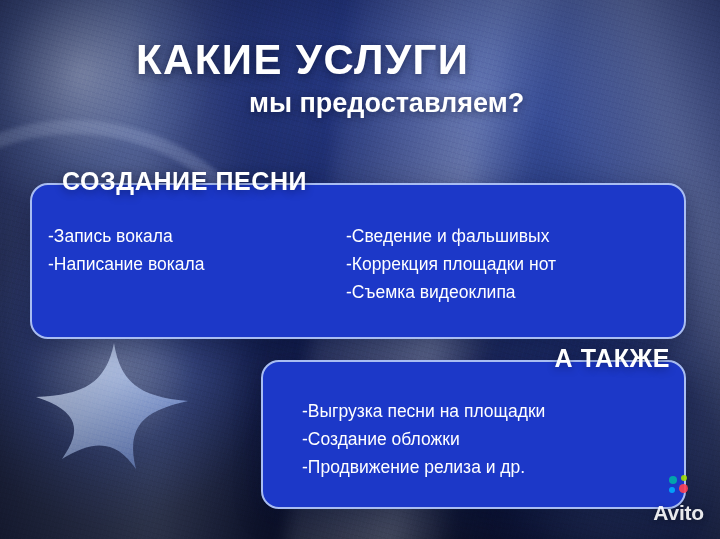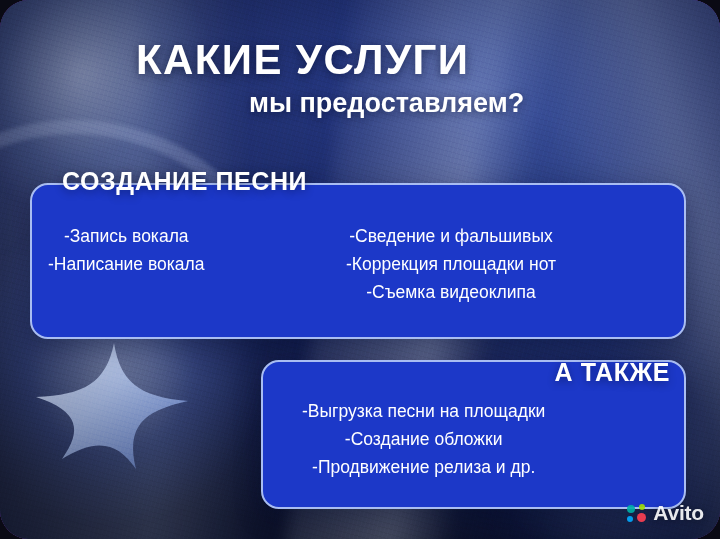--- a/index.html
+++ b/index.html
@@ -7,21 +7,20 @@
     padding: 0;
     background: #0a0a14;
   }
   #poster {
     position: relative;
     width: 720px;
     height: 539px;
     overflow: hidden;
     font-family: "Liberation Sans", sans-serif;
     background: #d946ef;
-    border-radius: 29px;
   }
 
   
   .bg-base {
     position: absolute;
     inset: 0;
     background:
       radial-gradient(120% 90% at 68% 10%, #2a3f8f 0%, #1b2a6b 32%, #101a4a 62%, #080d26 100%),
       linear-gradient(115deg, #0b1133 0%, #16236a 38%, #1d2f86 58%, #0c1335 100%);
   }
@@ -171,21 +170,21 @@
     white-space: nowrap;
     text-shadow: 0 2px 8px rgba(4,10,36,0.45);
   }
   .card-title-top {
     left: 52px;
     top: 167px;
     padding: 0 10px;
   }
   .card-title-bottom {
     right: 40px;
-    top: 358px;
+    top: 344px;
     padding: 0 10px;
   }
   
   .card-title::before {
     content: "";
     position: absolute;
     left: 0; right: 0;
     top: 50%;
     height: 9px;
     transform: translateY(-50%);
@@ -197,31 +196,32 @@
   .bullets {
     position: absolute;
     color: #ffffff;
     font-size: 17.5px;
     line-height: 26px;
     white-space: nowrap;
   }
   .bullets-col1 { left: 48px;  top: 222px; }
   .bullets-col2 { left: 346px; top: 222px; }
   .bullets-bottom { left: 302px; top: 397px; }
-  .bullets div { padding: 1px 0; text-align: center; }
+  .bullets div { padding: 1px 0; }
 
   
   .watermark {
     position: absolute;
     right: 16px;
     bottom: 14px;
     display: flex;
     align-items: center;
     gap: 7px;
     opacity: .9;
+    flex-direction: column;
   }
   .wm-mark {
     position: relative;
     width: 19px;
     height: 19px;
   }
   .wm-dot { position: absolute; border-radius: 50%; }
   .wm-d1 { width: 8px;  height: 8px;  left: 0;   top: 1px;  background: #00b0a8; }
   .wm-d2 { width: 6px;  height: 6px;  left: 12px;top: 0;    background: #a0e000; }
   .wm-d3 { width: 6px;  height: 6px;  left: 0;   top: 12px; background: #0af; }

